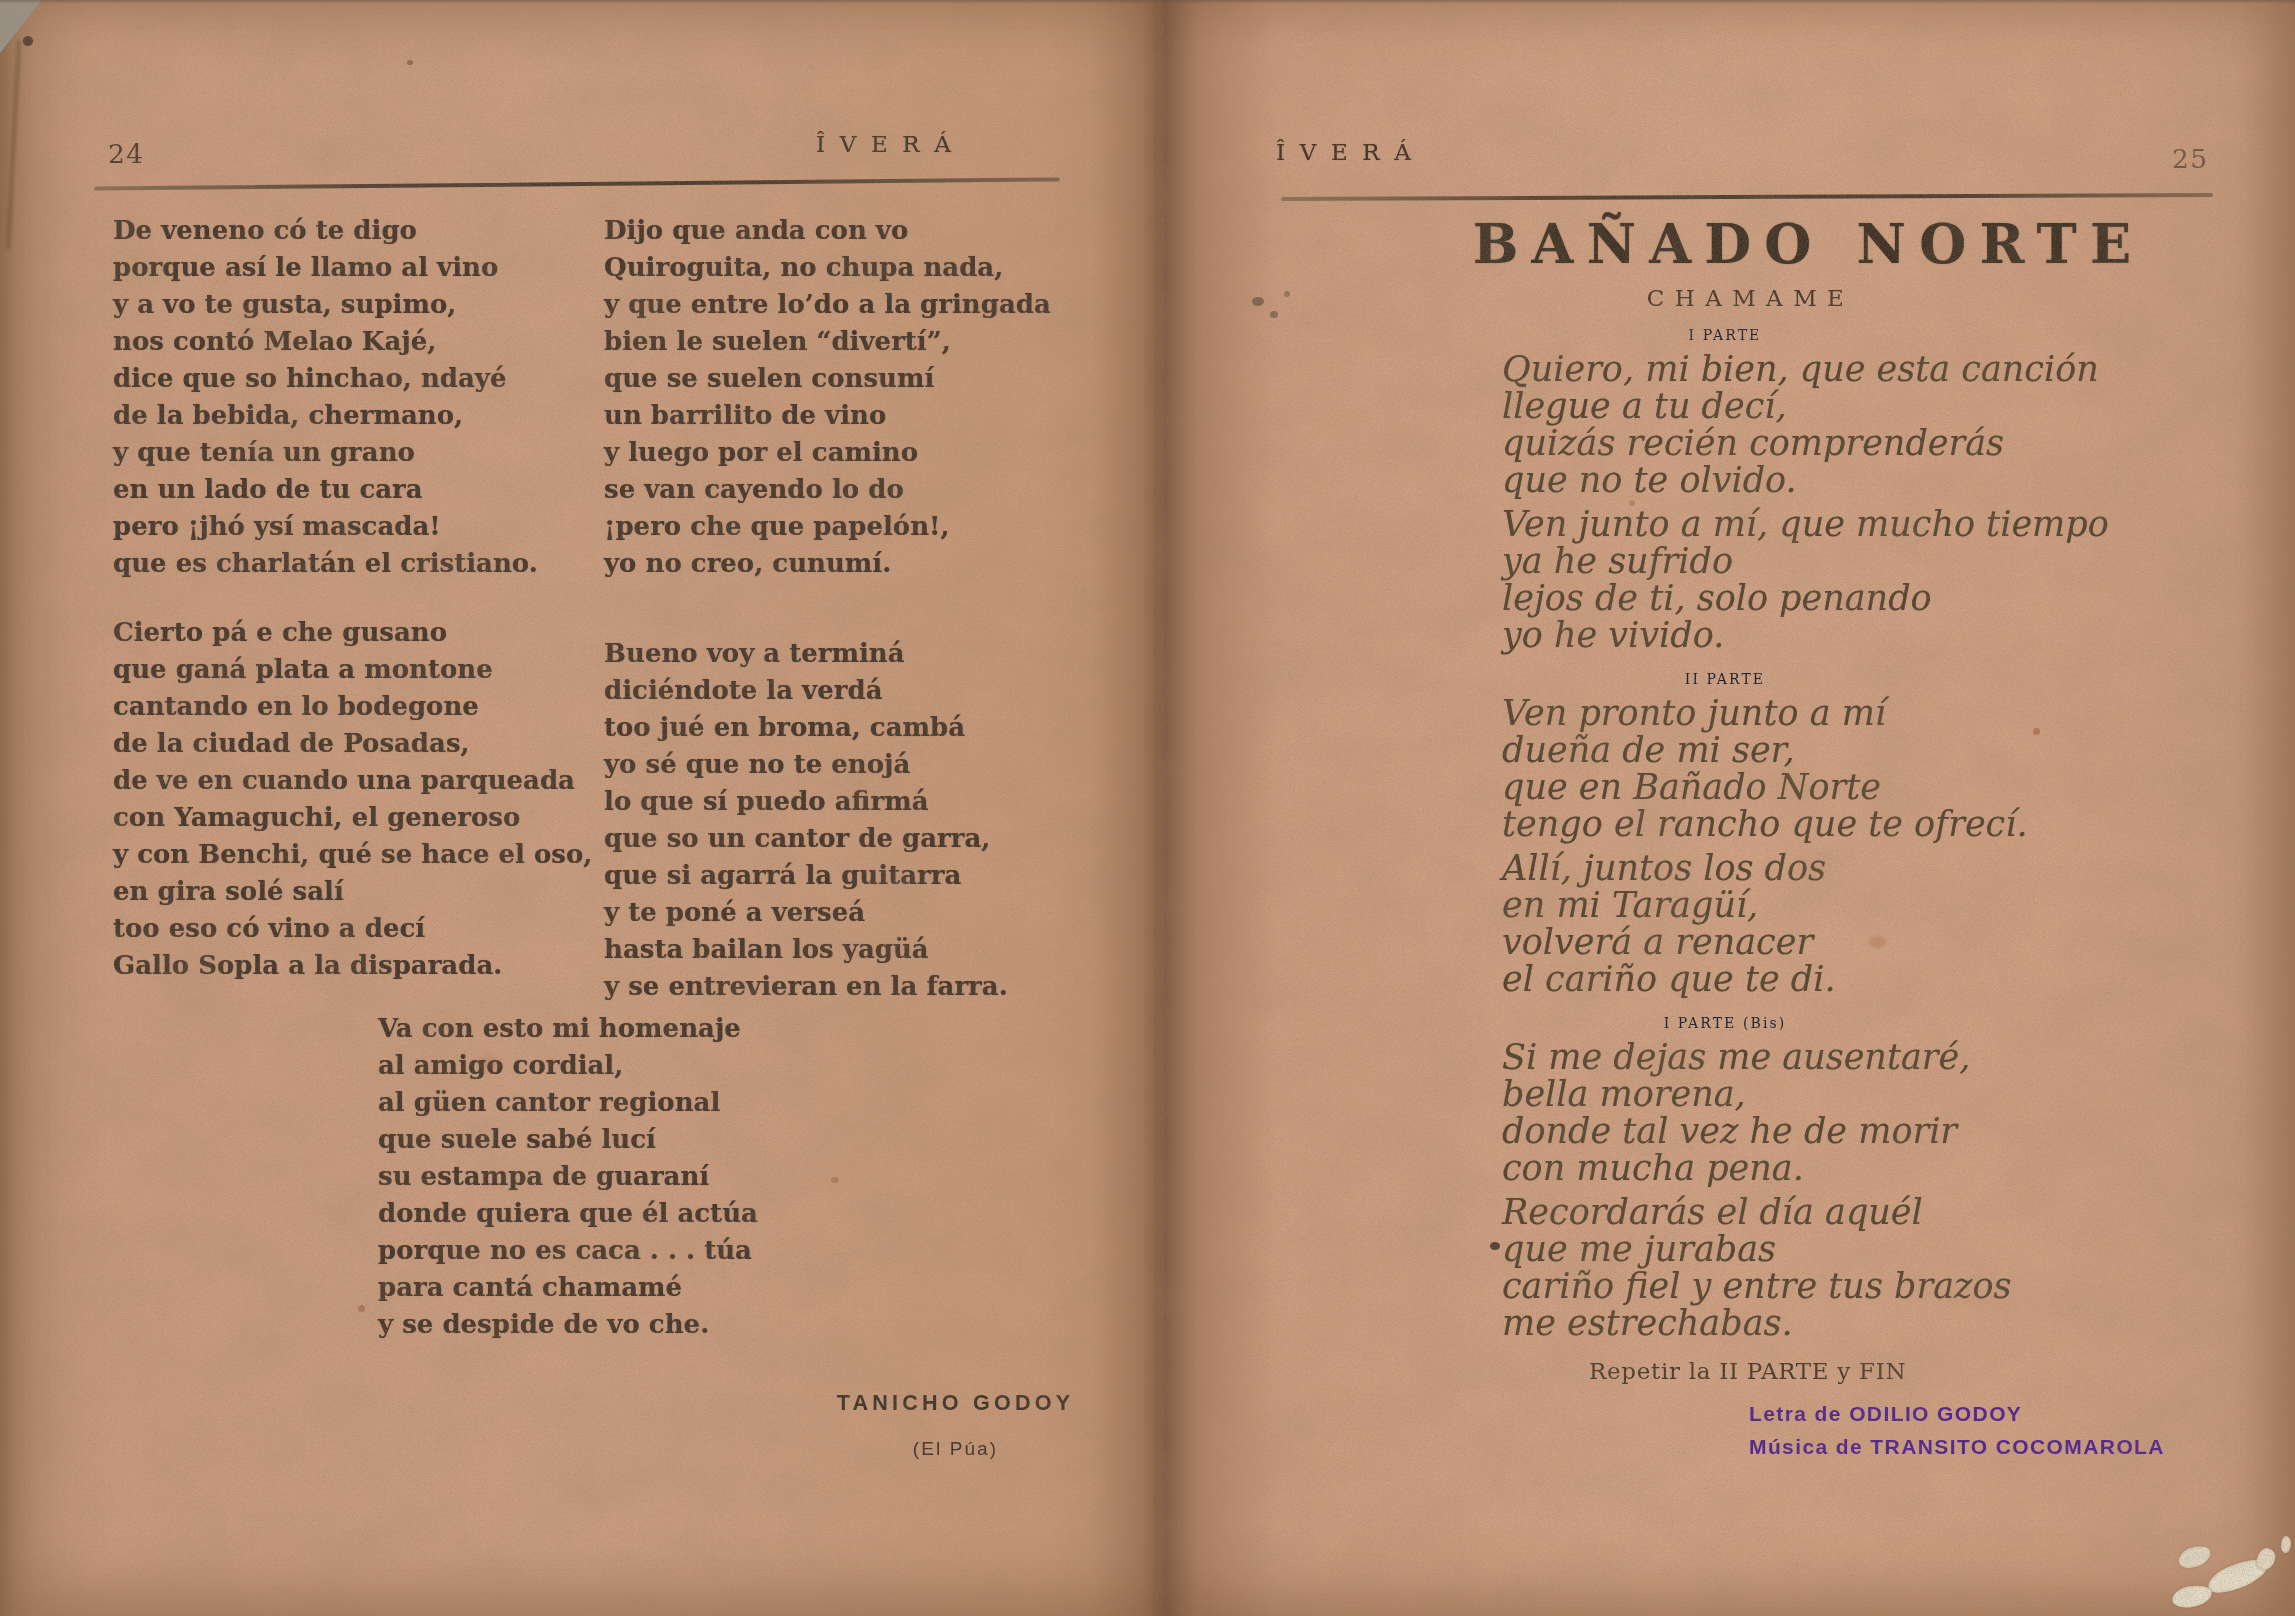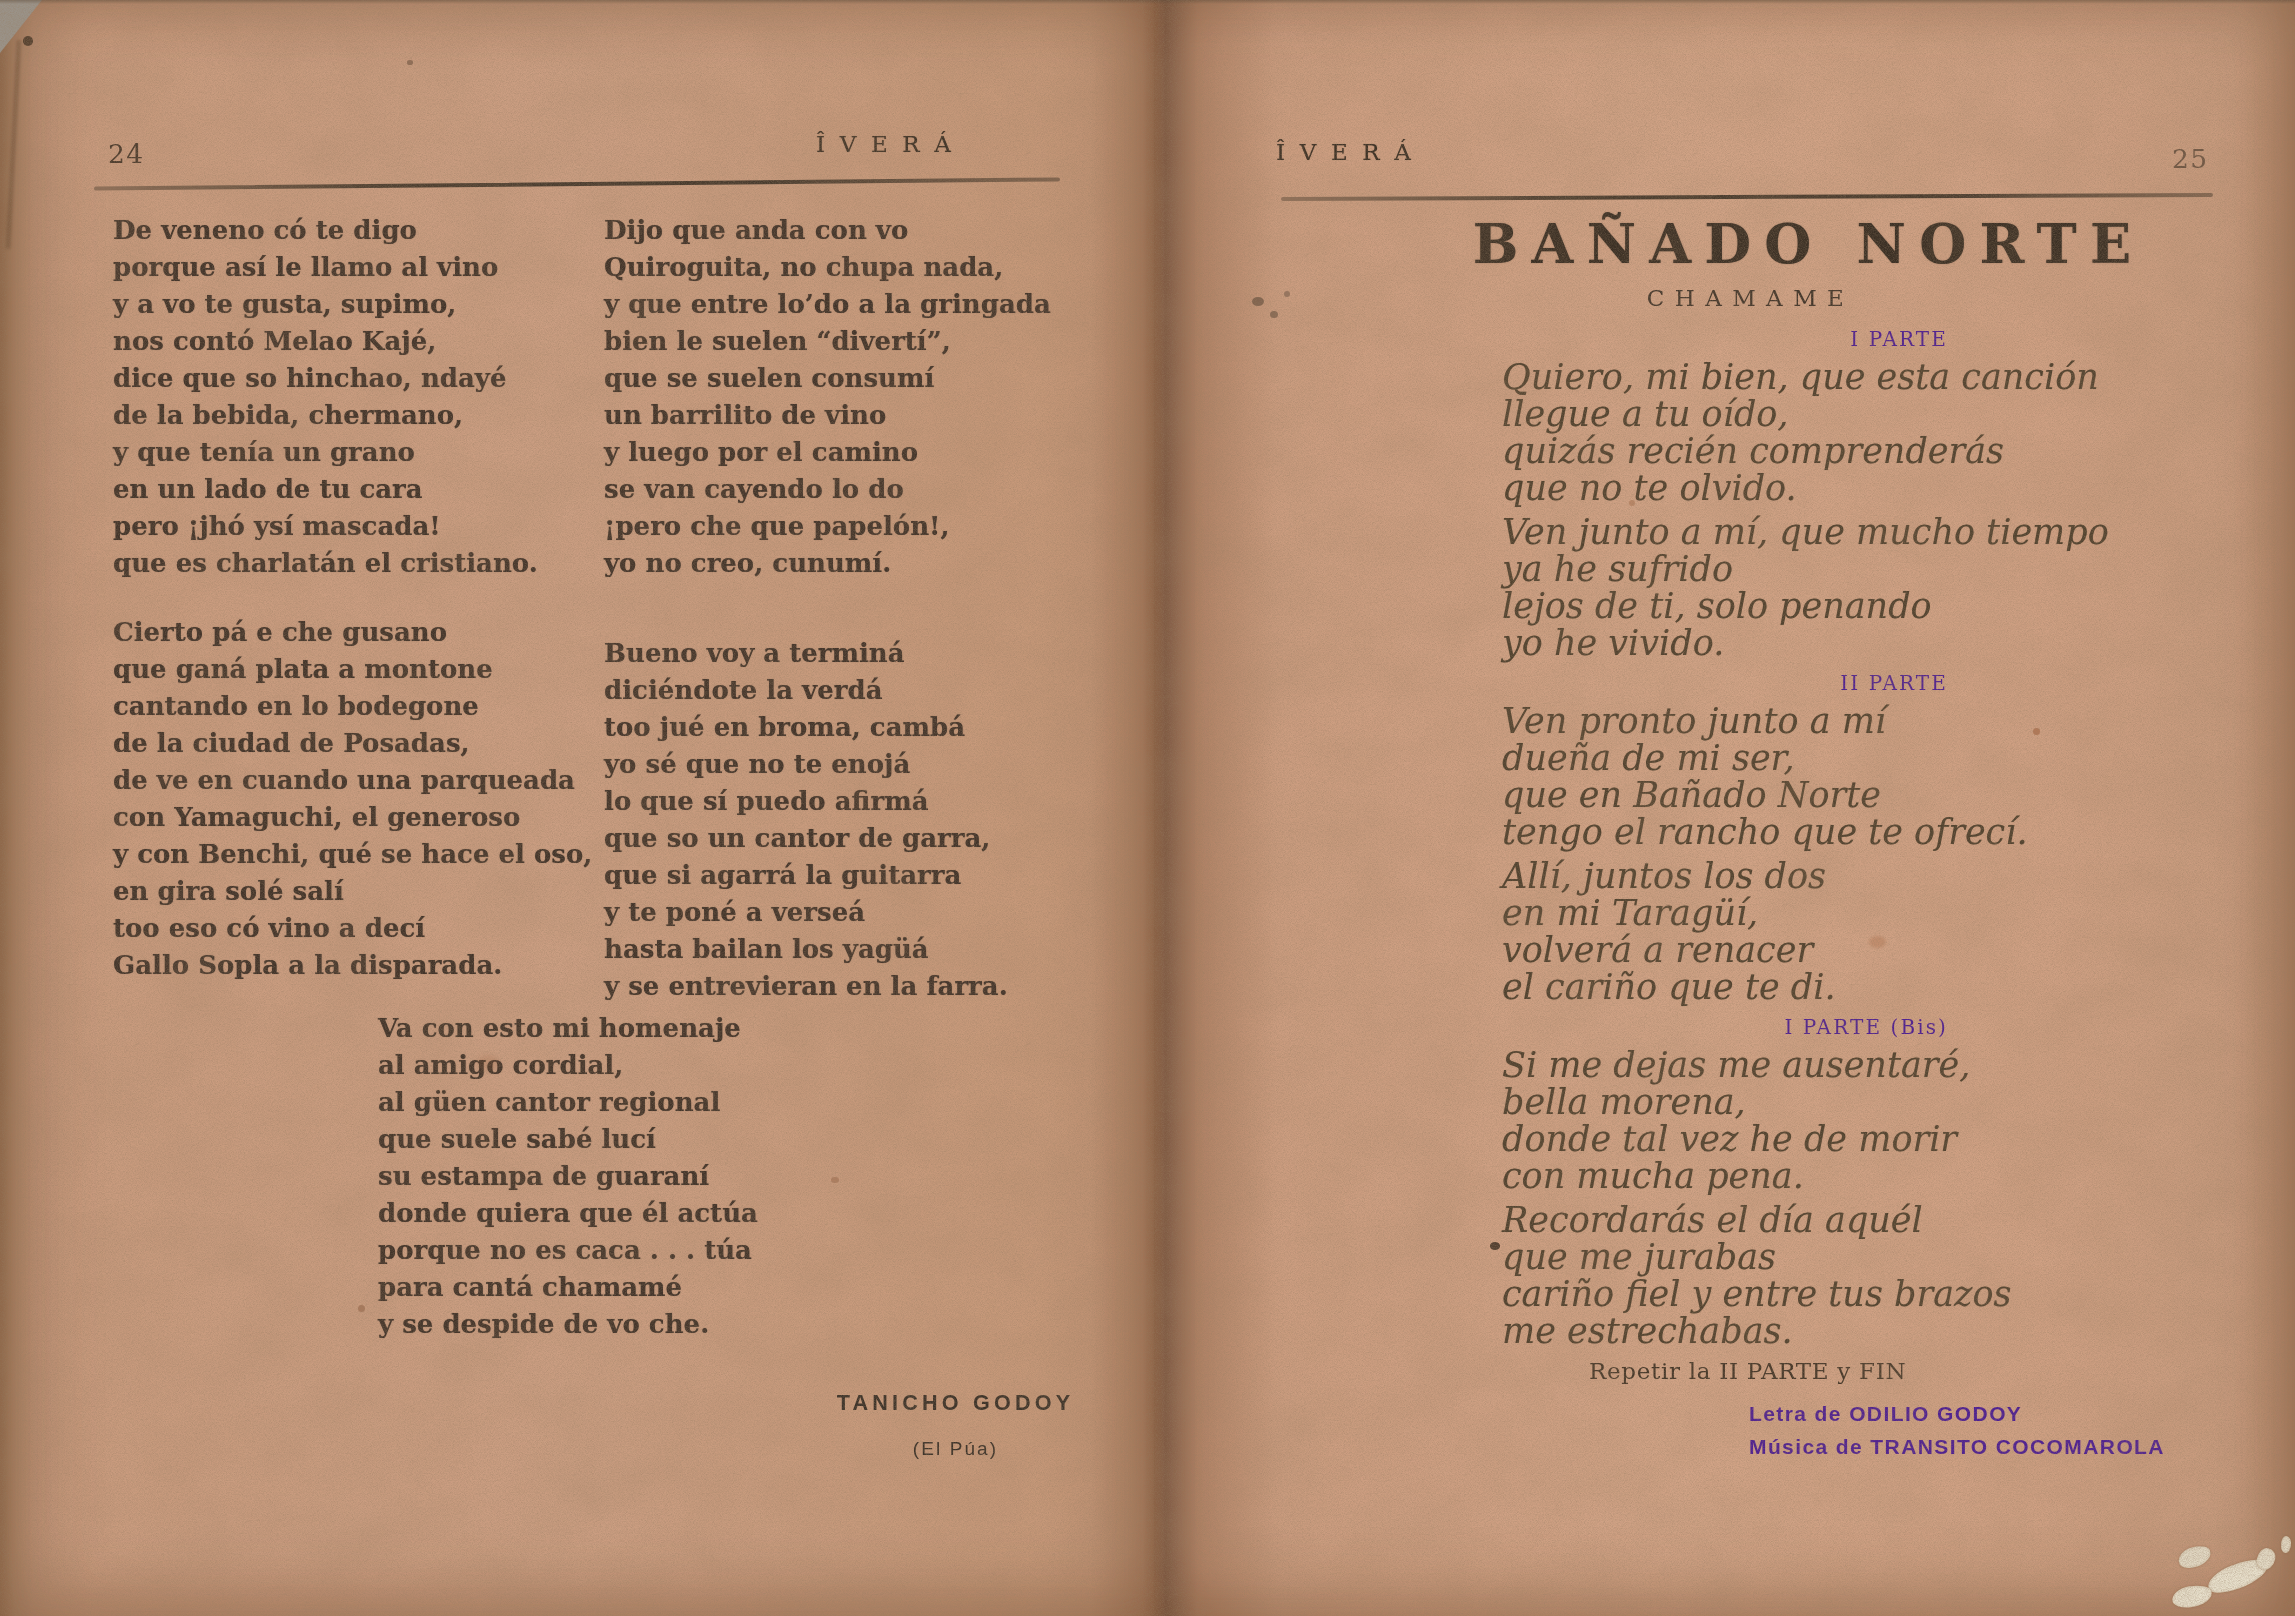--- a/index.html
+++ b/index.html
@@ -40,22 +40,22 @@
   .sig-name{font-size:21.6px;font-weight:700;letter-spacing:4.2px;}
   .sig-alias{font-size:19px;font-weight:400;letter-spacing:2.1px;margin-top:22px;}
 
   
   .song-title{position:absolute;left:1464px;top:212px;width:689px;text-align:center;
       font-size:54px;font-weight:700;letter-spacing:13.2px;color:#3a2f24;white-space:nowrap;
       text-shadow:0 0 1.4px rgba(58,47,36,.45);}
   .song-subtitle{position:absolute;left:1406px;top:285px;width:689px;text-align:center;
       font-size:23px;font-weight:400;letter-spacing:10.4px;color:#41352a;}
   .part{position:absolute;left:1502px;width:654px;}
-  .part-label{display:block;width:446px;text-align:right;font-size:20px;letter-spacing:2.1px;
-      color:#4c1d95;margin-bottom:8.4px;}
+  .part-label{display:block;width:446px;text-align:center;font-size:14px;letter-spacing:2.1px;
+      color:#0f172a;margin-bottom:8.4px;}
   .rp .line{font-size:35px;font-style:italic;line-height:37px;color:#51422f;
       text-shadow:0 0 0.7px rgba(81,66,47,.38);}
   .quatrain-2{margin-top:6.3px;}
   .repeat-note{position:absolute;left:1589px;top:1358px;font-size:23px;color:#453729;letter-spacing:0.7px;}
   .credits{position:absolute;left:1749px;top:1397px;font-family:"Liberation Sans",sans-serif;
       font-weight:700;color:#4c1d95;font-size:21px;letter-spacing:1.4px;line-height:33px;}
 
   
   .stain{position:absolute;border-radius:50%;pointer-events:none;}
   .damage{position:absolute;background:#e7dfcb;border-radius:48% 52% 55% 45%/60% 40% 58% 42%;
@@ -150,21 +150,21 @@
   <div class="pnum pnum-right">25</div>
   <div class="headrule headrule-right"></div>
 
   <div class="song-title">BAÑADO NORTE</div>
   <div class="song-subtitle">CHAMAME</div>
 
   <div class="part rp" style="top:327px;">
     <span class="part-label">I PARTE</span>
     <div class="stanza-flow quatrain-1">
         <div class="line">Quiero, mi bien, que esta canción</div>
-        <div class="line">llegue a tu oído,</div>
+        <div class="line">llegue a tu decí,</div>
         <div class="line">quizás recién comprenderás</div>
         <div class="line">que no te olvido.</div>
       </div>
     <div class="stanza-flow quatrain-2">
         <div class="line">Ven junto a mí, que mucho tiempo</div>
         <div class="line">ya he sufrido</div>
         <div class="line">lejos de ti, solo penando</div>
         <div class="line">yo he vivido.</div>
       </div>
   </div>

